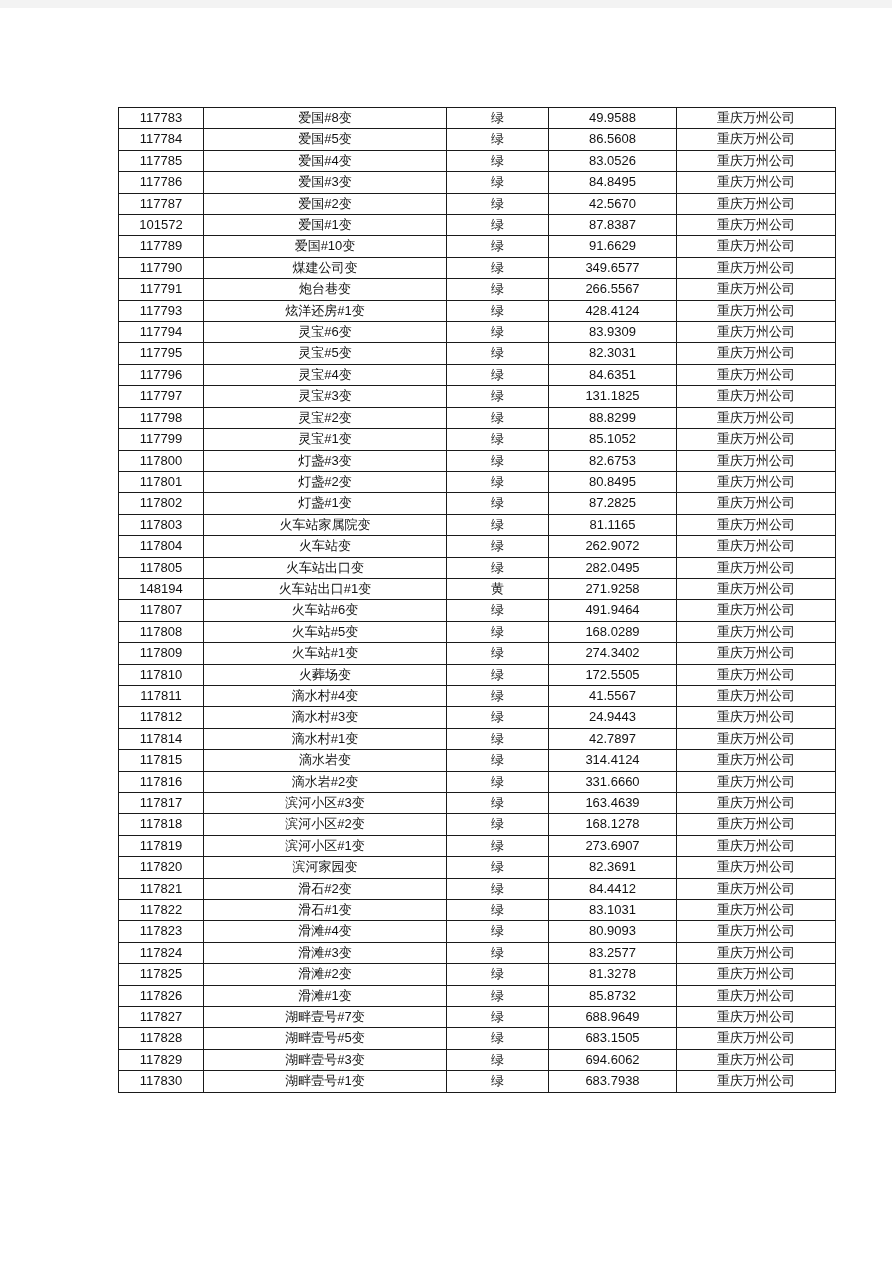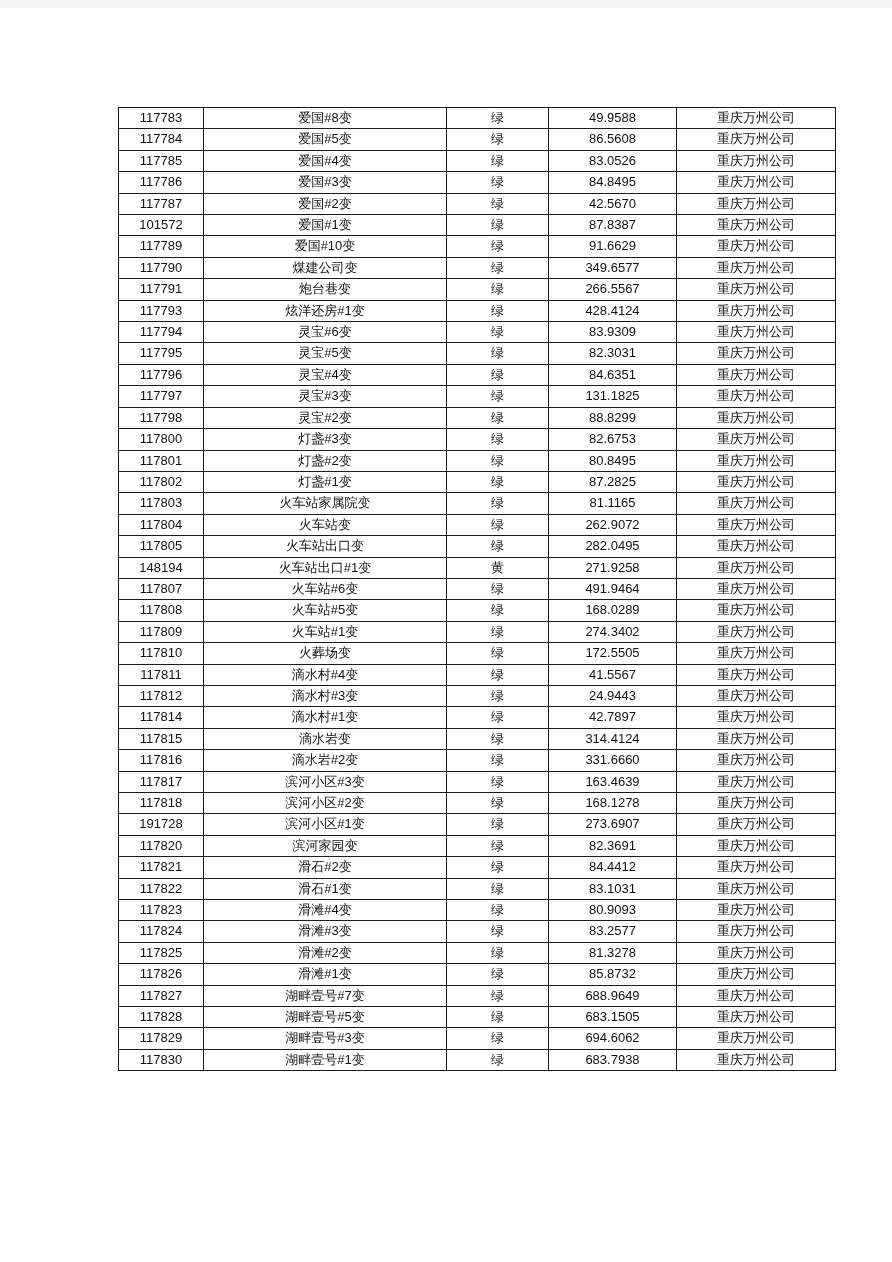--- a/index.html
+++ b/index.html
@@ -157,20 +157,27 @@
           <td>重庆万州公司</td>
         </tr>
         <tr>
           <td>117798</td>
           <td>灵宝#2变</td>
           <td>绿</td>
           <td>88.8299</td>
           <td>重庆万州公司</td>
         </tr>
         <tr>
+          <td>117799</td>
+          <td>灵宝#1变</td>
+          <td>绿</td>
+          <td>85.1052</td>
+          <td>重庆万州公司</td>
+        </tr>
+        <tr>
           <td>117800</td>
           <td>灯盏#3变</td>
           <td>绿</td>
           <td>82.6753</td>
           <td>重庆万州公司</td>
         </tr>
         <tr>
           <td>117801</td>
           <td>灯盏#2变</td>
           <td>绿</td>
@@ -283,21 +290,21 @@
           <td>重庆万州公司</td>
         </tr>
         <tr>
           <td>117818</td>
           <td>滨河小区#2变</td>
           <td>绿</td>
           <td>168.1278</td>
           <td>重庆万州公司</td>
         </tr>
         <tr>
-          <td>191728</td>
+          <td>117819</td>
           <td>滨河小区#1变</td>
           <td>绿</td>
           <td>273.6907</td>
           <td>重庆万州公司</td>
         </tr>
         <tr>
           <td>117820</td>
           <td>滨河家园变</td>
           <td>绿</td>
           <td>82.3691</td>

